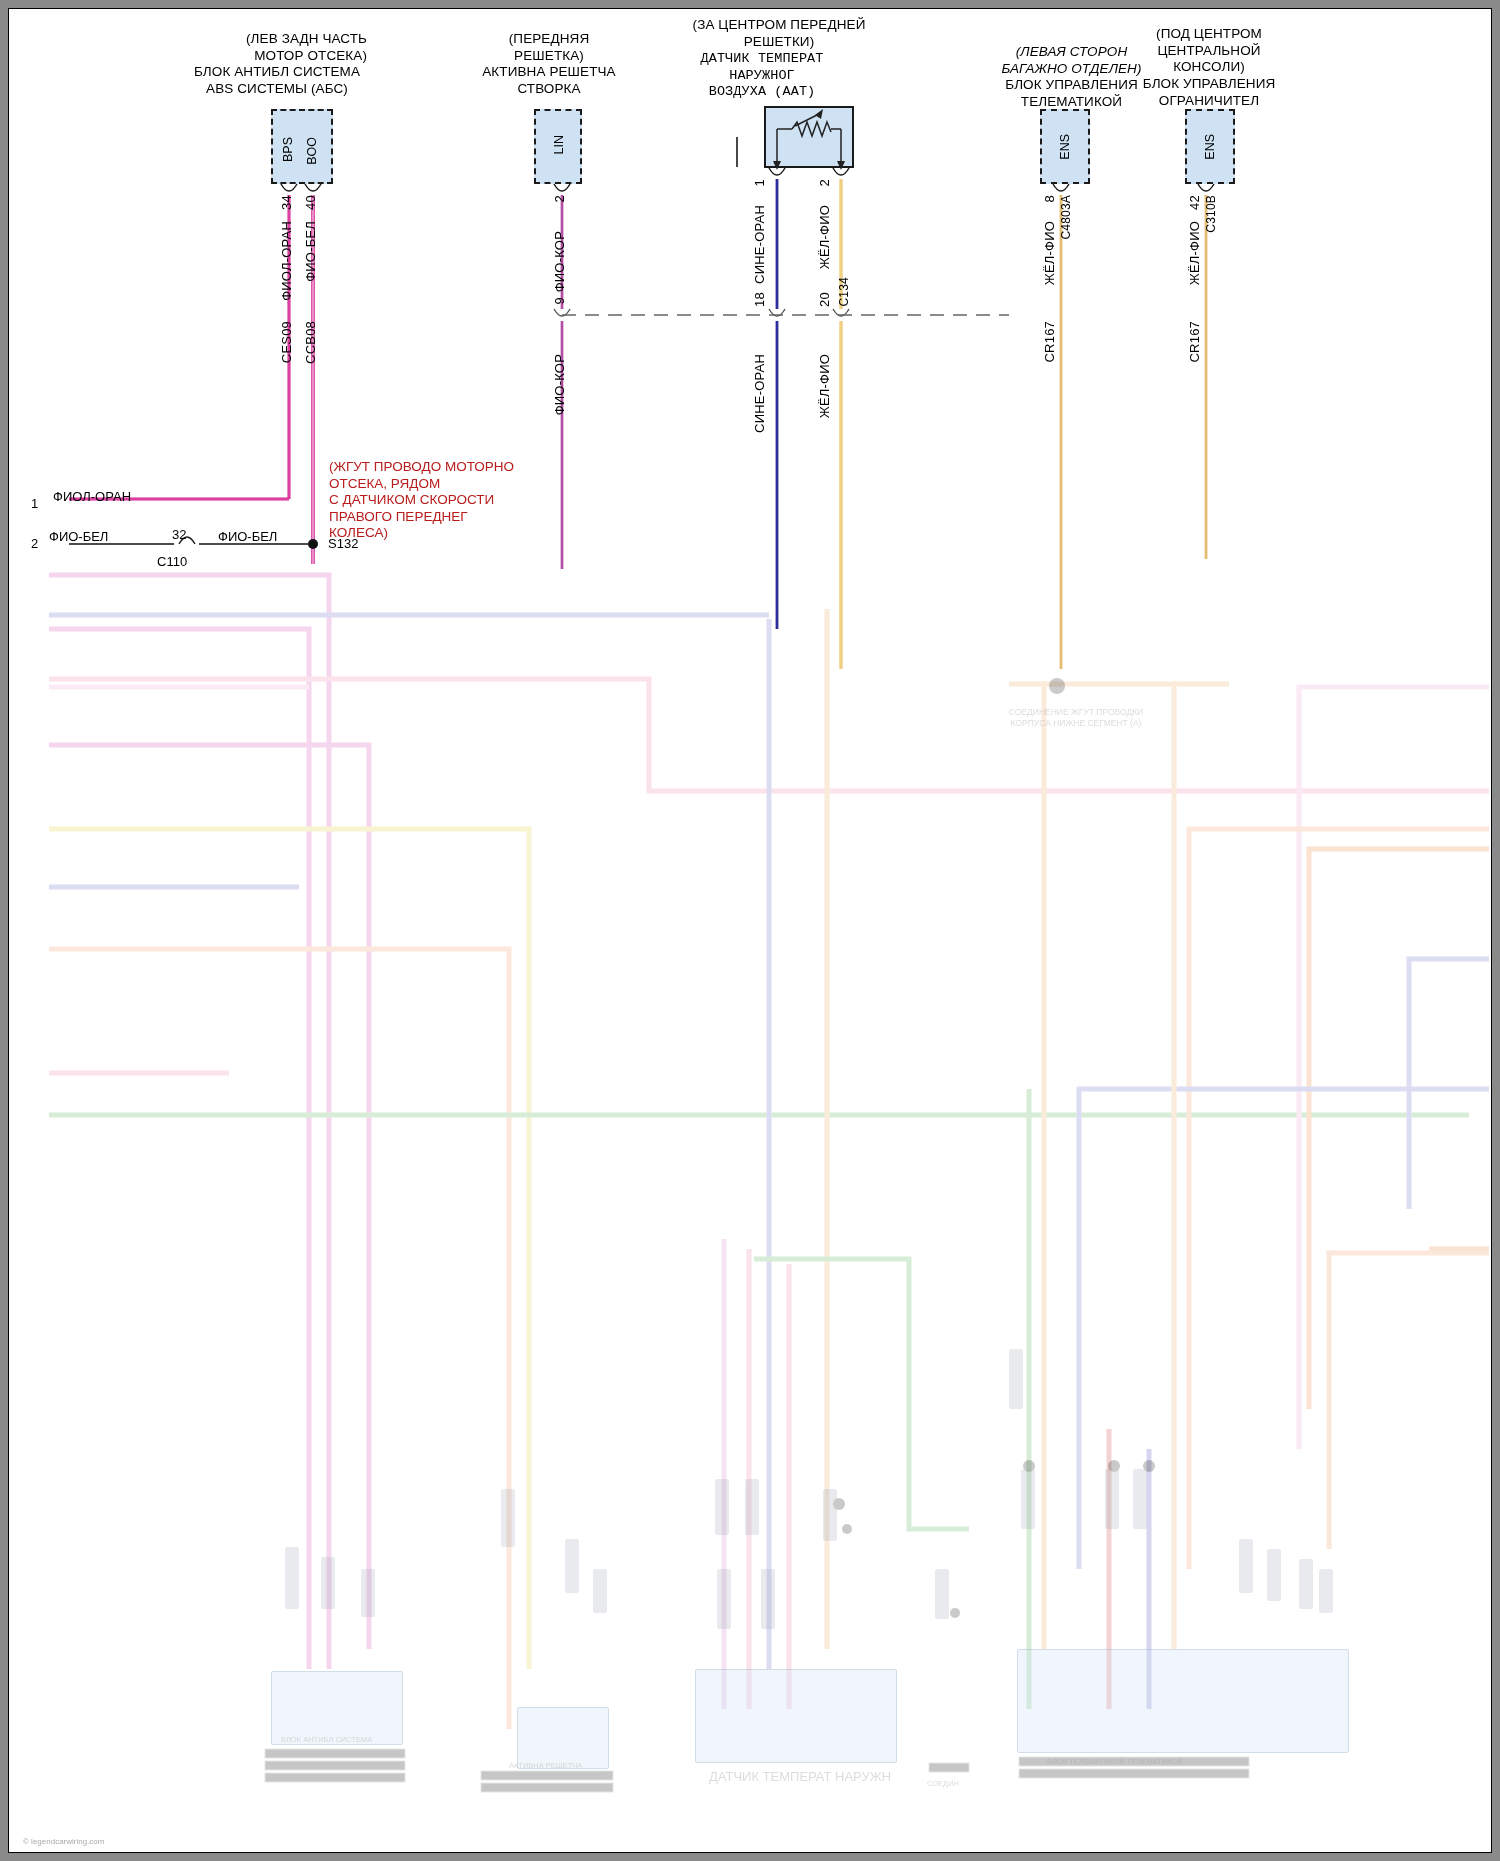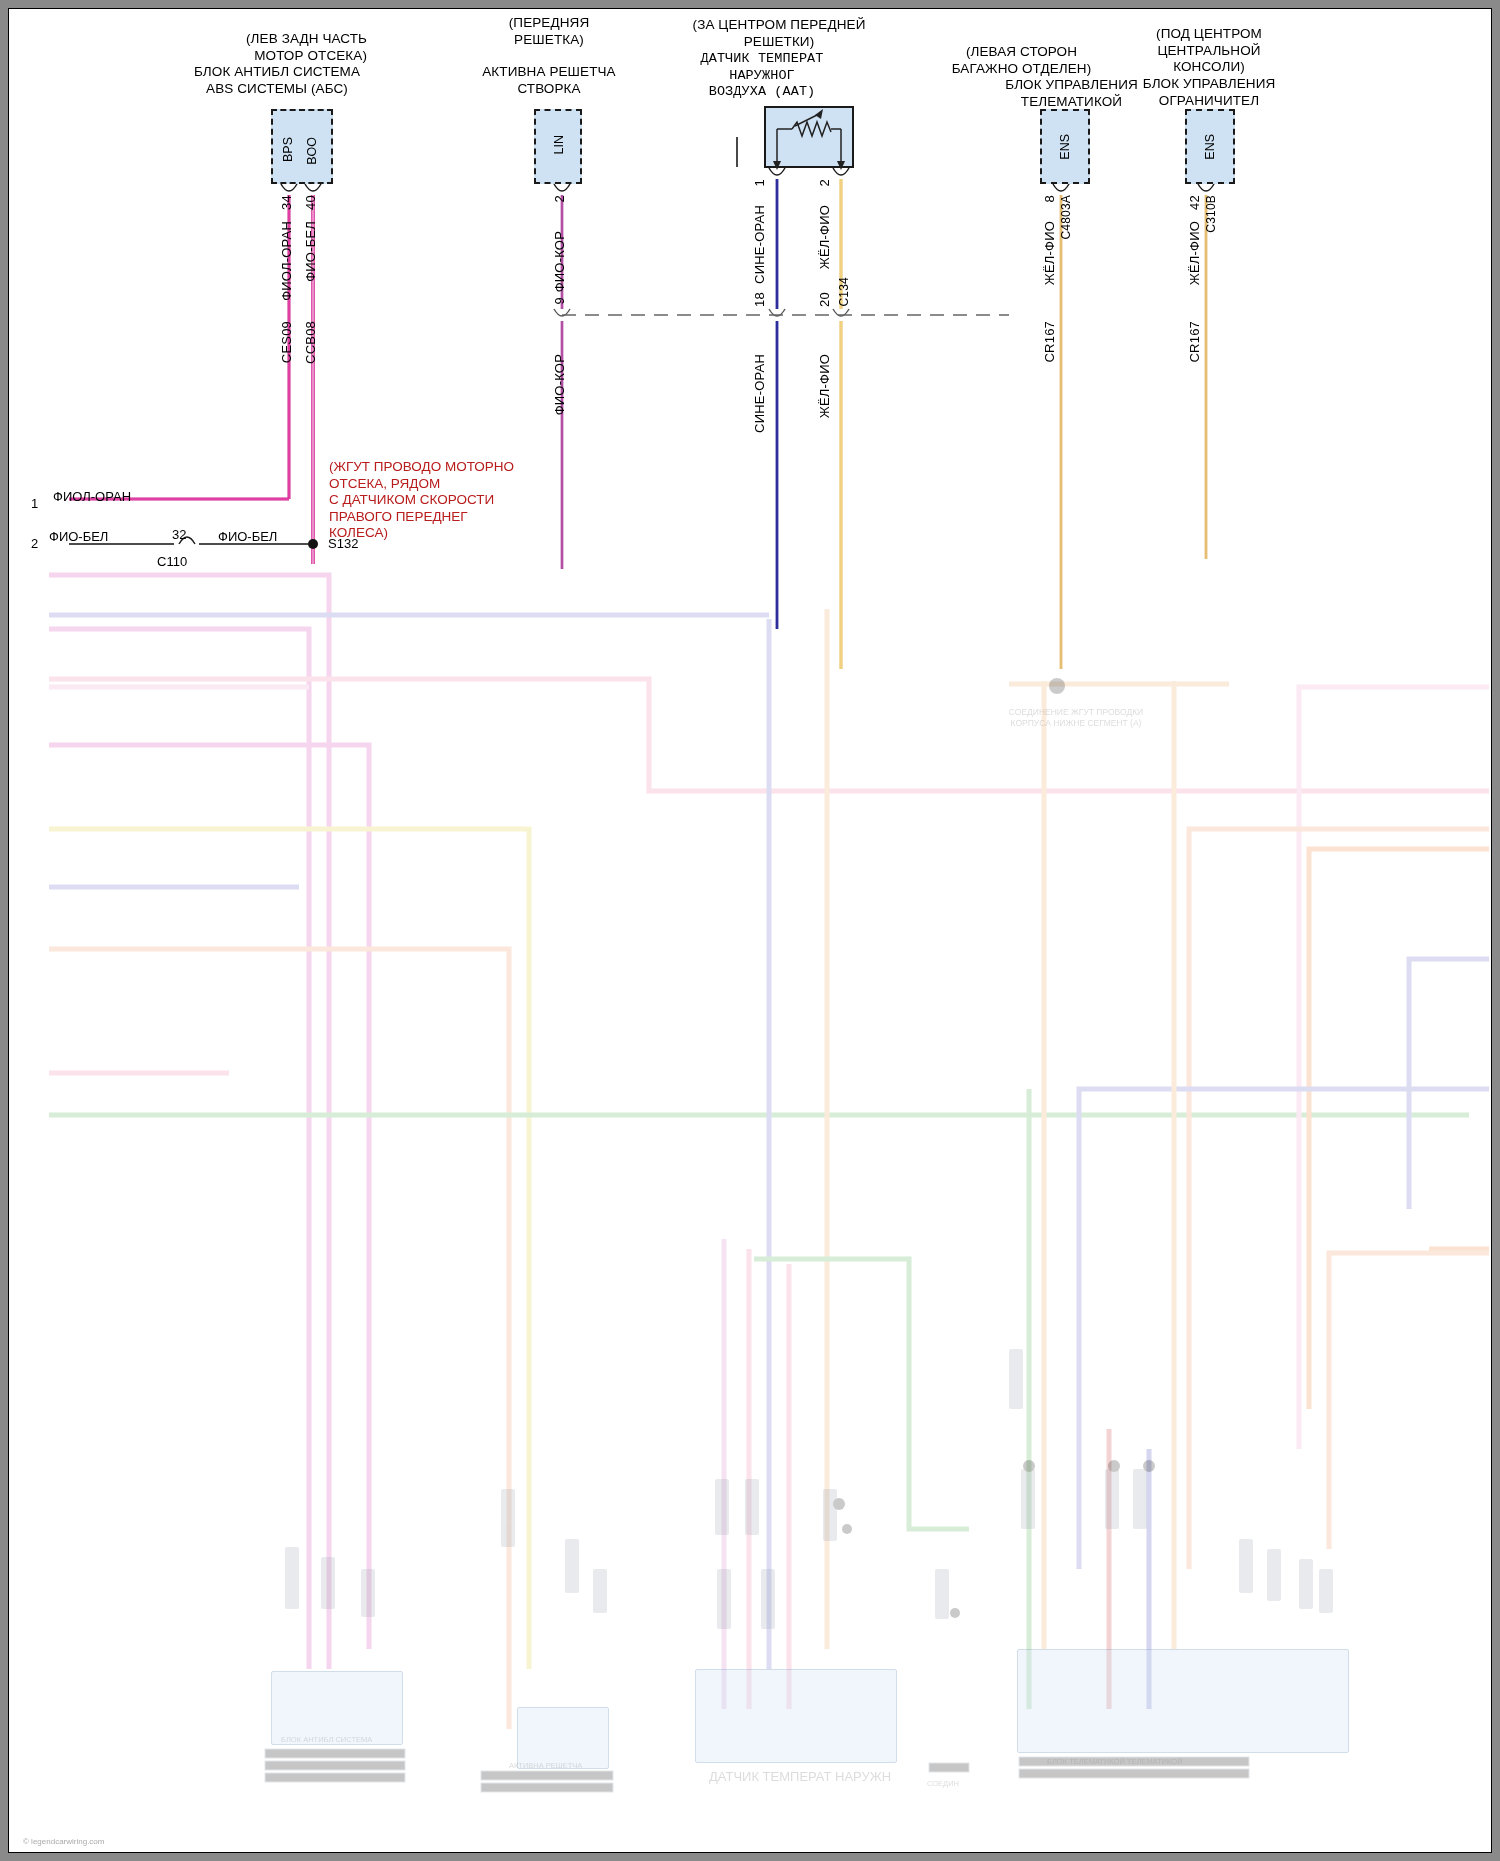--- a/index.html
+++ b/index.html
@@ -25,32 +25,32 @@
 <body>
 
 <div id="page">
   <div id="sheet">
 
     <div class="ttl" style="left:178px;top:22px;width:180px;text-align:right;">(ЛЕВ ЗАДН ЧАСТЬ
 МОТОР ОТСЕКА)</div>
     <div class="ttl" style="left:158px;top:55px;width:220px;">БЛОК АНТИБЛ СИСТЕМА
 ABS СИСТЕМЫ (АБС)</div>
 
-    <div class="ttl" style="left:460px;top:6px;width:160px;">(ПЕРЕДНЯЯ
+    <div class="ttl" style="left:460px;top:22px;width:160px;">(ПЕРЕДНЯЯ
 РЕШЕТКА)</div>
     <div class="ttl" style="left:450px;top:55px;width:180px;">АКТИВНА РЕШЕТЧА
 СТВОРКА</div>
 
     <div class="ttl" style="left:655px;top:8px;width:230px;">(ЗА ЦЕНТРОМ ПЕРЕДНЕЙ
 РЕШЕТКИ)</div>
     <div class="ttl" style="left:648px;top:42px;width:210px;font-family:Liberation Mono, monospace;">ДАТЧИК ТЕМПЕРАТ
 НАРУЖНОГ
 ВОЗДУХА (ААТ)</div>
 
-    <div class="ttl" style="left:905px;top:35px;width:215px;">(ЛЕВАЯ СТОРОН
+    <div class="ttl" style="left:955px;top:35px;width:215px;font-style:italic;">(ЛЕВАЯ СТОРОН
 БАГАЖНО ОТДЕЛЕН)</div>
     <div class="ttl" style="left:955px;top:68px;width:215px;">БЛОК УПРАВЛЕНИЯ
 ТЕЛЕМАТИКОЙ
 (TCU)</div>
 
     <div class="ttl" style="left:1110px;top:17px;width:180px;">(ПОД ЦЕНТРОМ
 ЦЕНТРАЛЬНОЙ
 КОНСОЛИ)</div>
     <div class="ttl" style="left:1095px;top:67px;width:210px;">БЛОК УПРАВЛЕНИЯ
 ОГРАНИЧИТЕЛ

